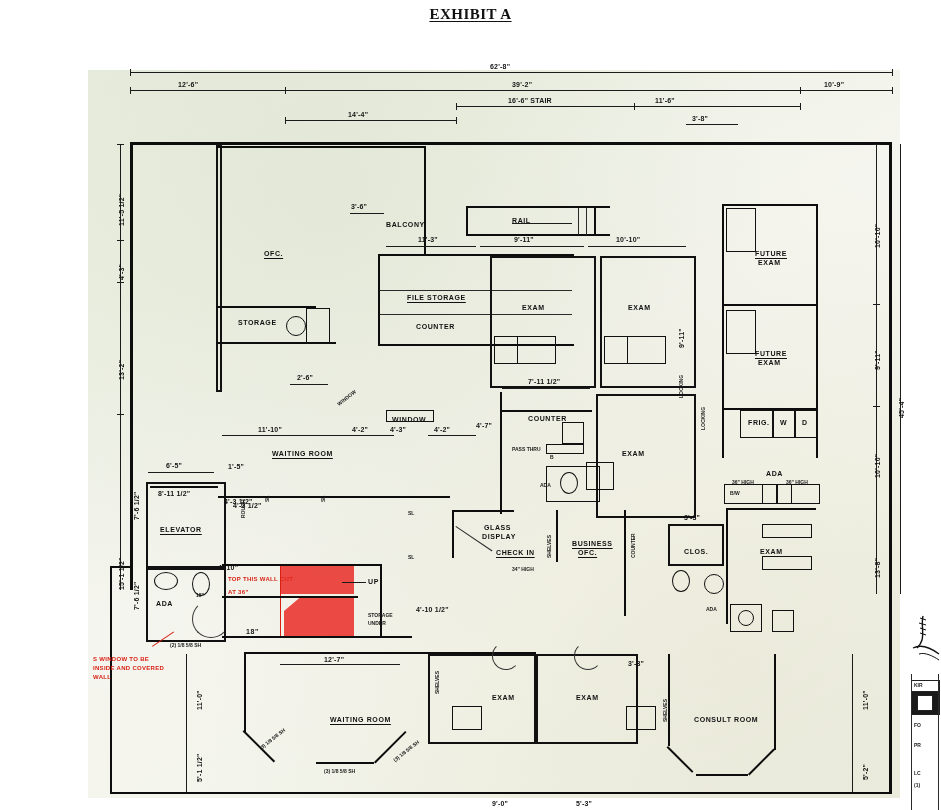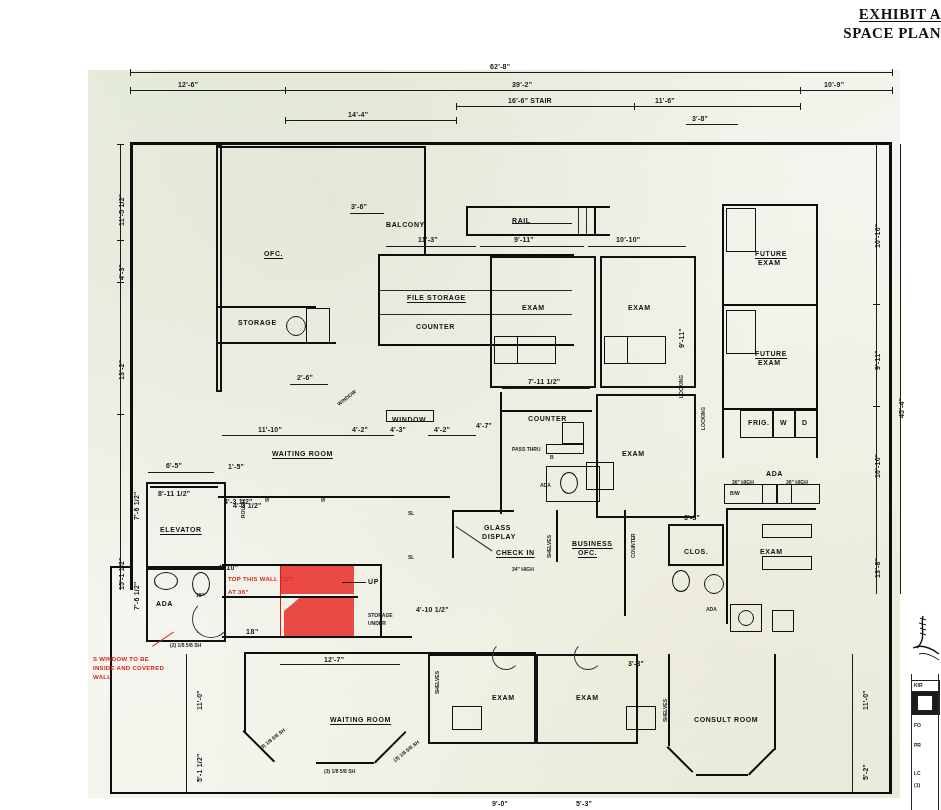--- a/index.html
+++ b/index.html
@@ -1,20 +1,20 @@
 <!DOCTYPE html>
 <html><head>
 <meta charset="utf-8">
 <style>
   html,body{margin:0;padding:0;background:#ffffff;}
   body{width:941px;height:810px;position:relative;overflow:hidden;
        font-family:"Liberation Sans",sans-serif;color:#111;}
 
   
-  #title-block{position:absolute;left:0;top:6px;width:941px;text-align:right;}
+  #title-block{position:absolute;left:0;top:6px;width:941px;text-align:center;}
   #title-block .t1{font-family:"Liberation Serif",serif;font-weight:bold;font-size:15px;
       letter-spacing:.5px;text-decoration:underline;text-underline-offset:2px;}
   #title-block .t2{font-family:"Liberation Serif",serif;font-weight:bold;font-size:15px;
       letter-spacing:.5px;margin-top:2px;}
 
   
   #sheet{position:absolute;left:0;top:58px;width:941px;height:752px;background:#fff;}
   #drawing-area{position:absolute;left:88px;top:12px;width:812px;height:728px;
       background:linear-gradient(150deg,#e9eede 0%,#eef1e4 22%,#f5f5ee 48%,#f3f4ea 70%,#eceee0 100%);
       filter:saturate(.9);}
@@ -59,21 +59,20 @@
   
   #title-strip{position:absolute;right:0;top:556px;width:40px;height:196px;}
   #title-strip .box{position:absolute;left:10px;width:27px;border:1px solid #222;background:#fff;}
   #sig{position:absolute;left:8px;top:0;width:34px;height:62px;}
 </style>
 </head>
 <body>
 
 <div id="title-block">
   <div class="t1">EXHIBIT A</div>
-  <div class="t2">SPACE PLAN</div>
 </div>
 
 <div id="sheet">
   <div id="drawing-area"></div>
 
   <div class="dim" style="left:130px;top:14px;width:762px;"></div>
   <div class="tick" style="left:130px;top:11px;"></div>
   <div class="tick" style="left:892px;top:11px;"></div>
   <div class="dimtxt" style="left:490px;top:5px;">62'-8"</div>
 

